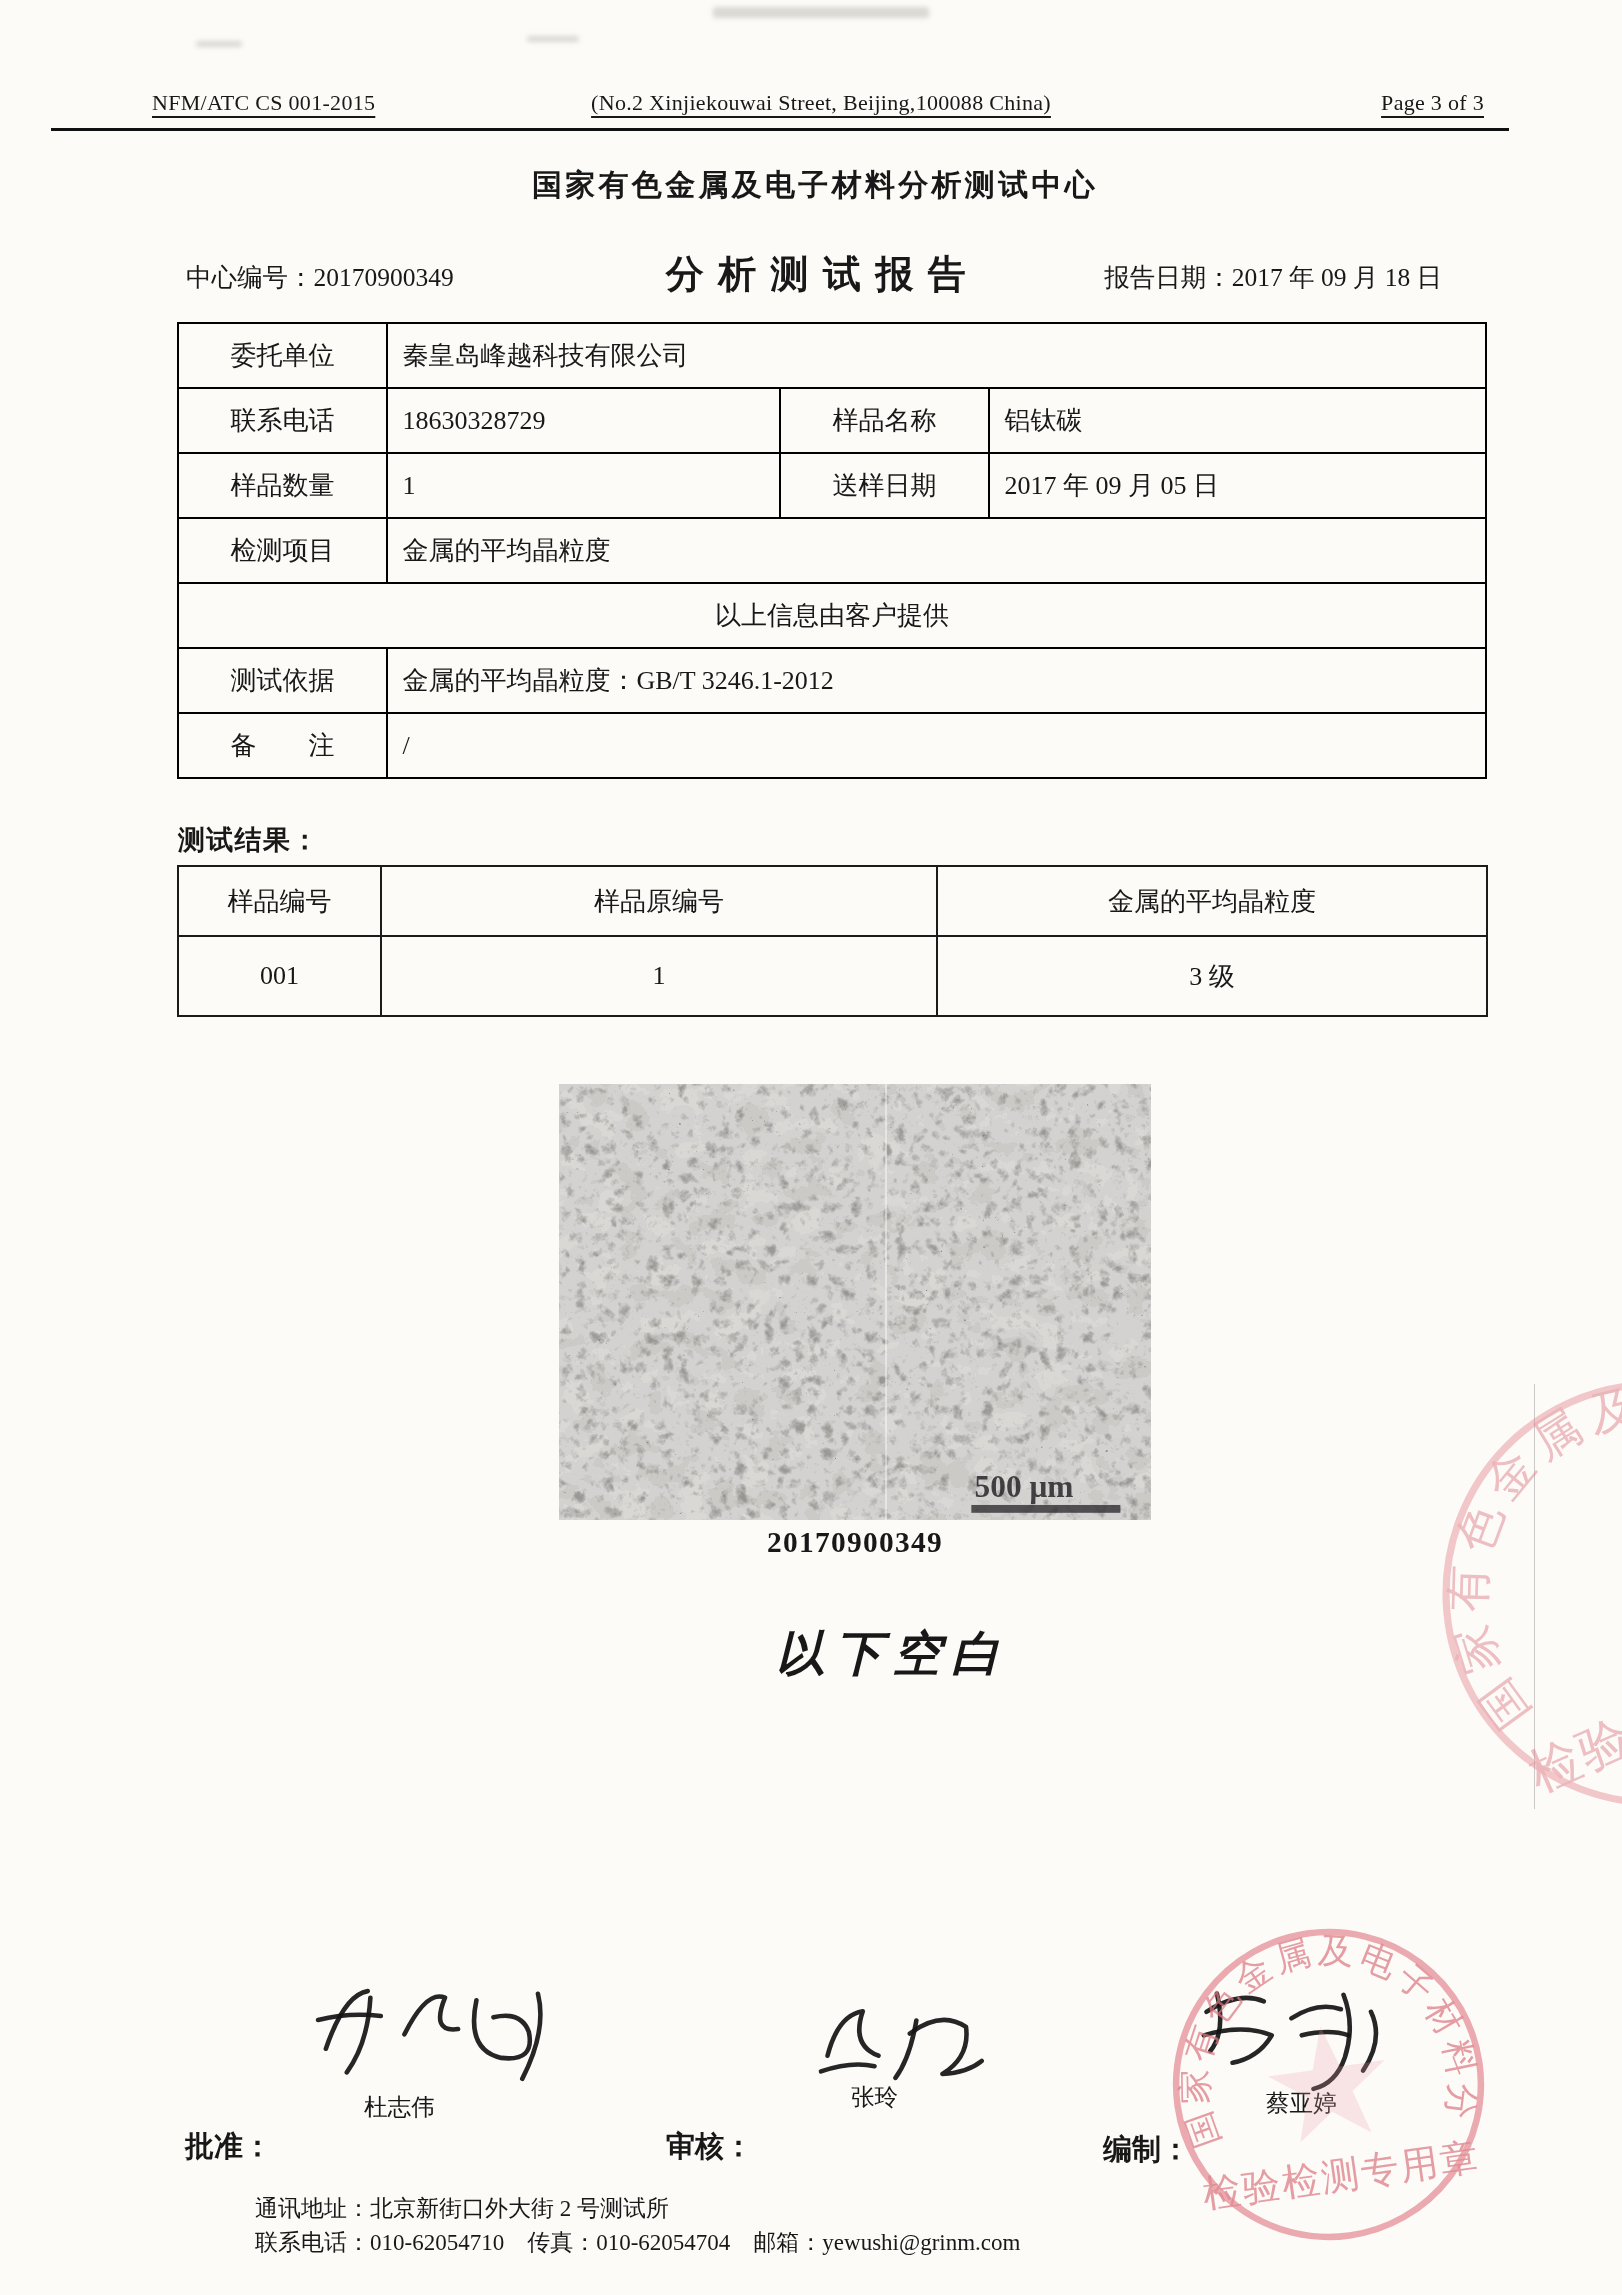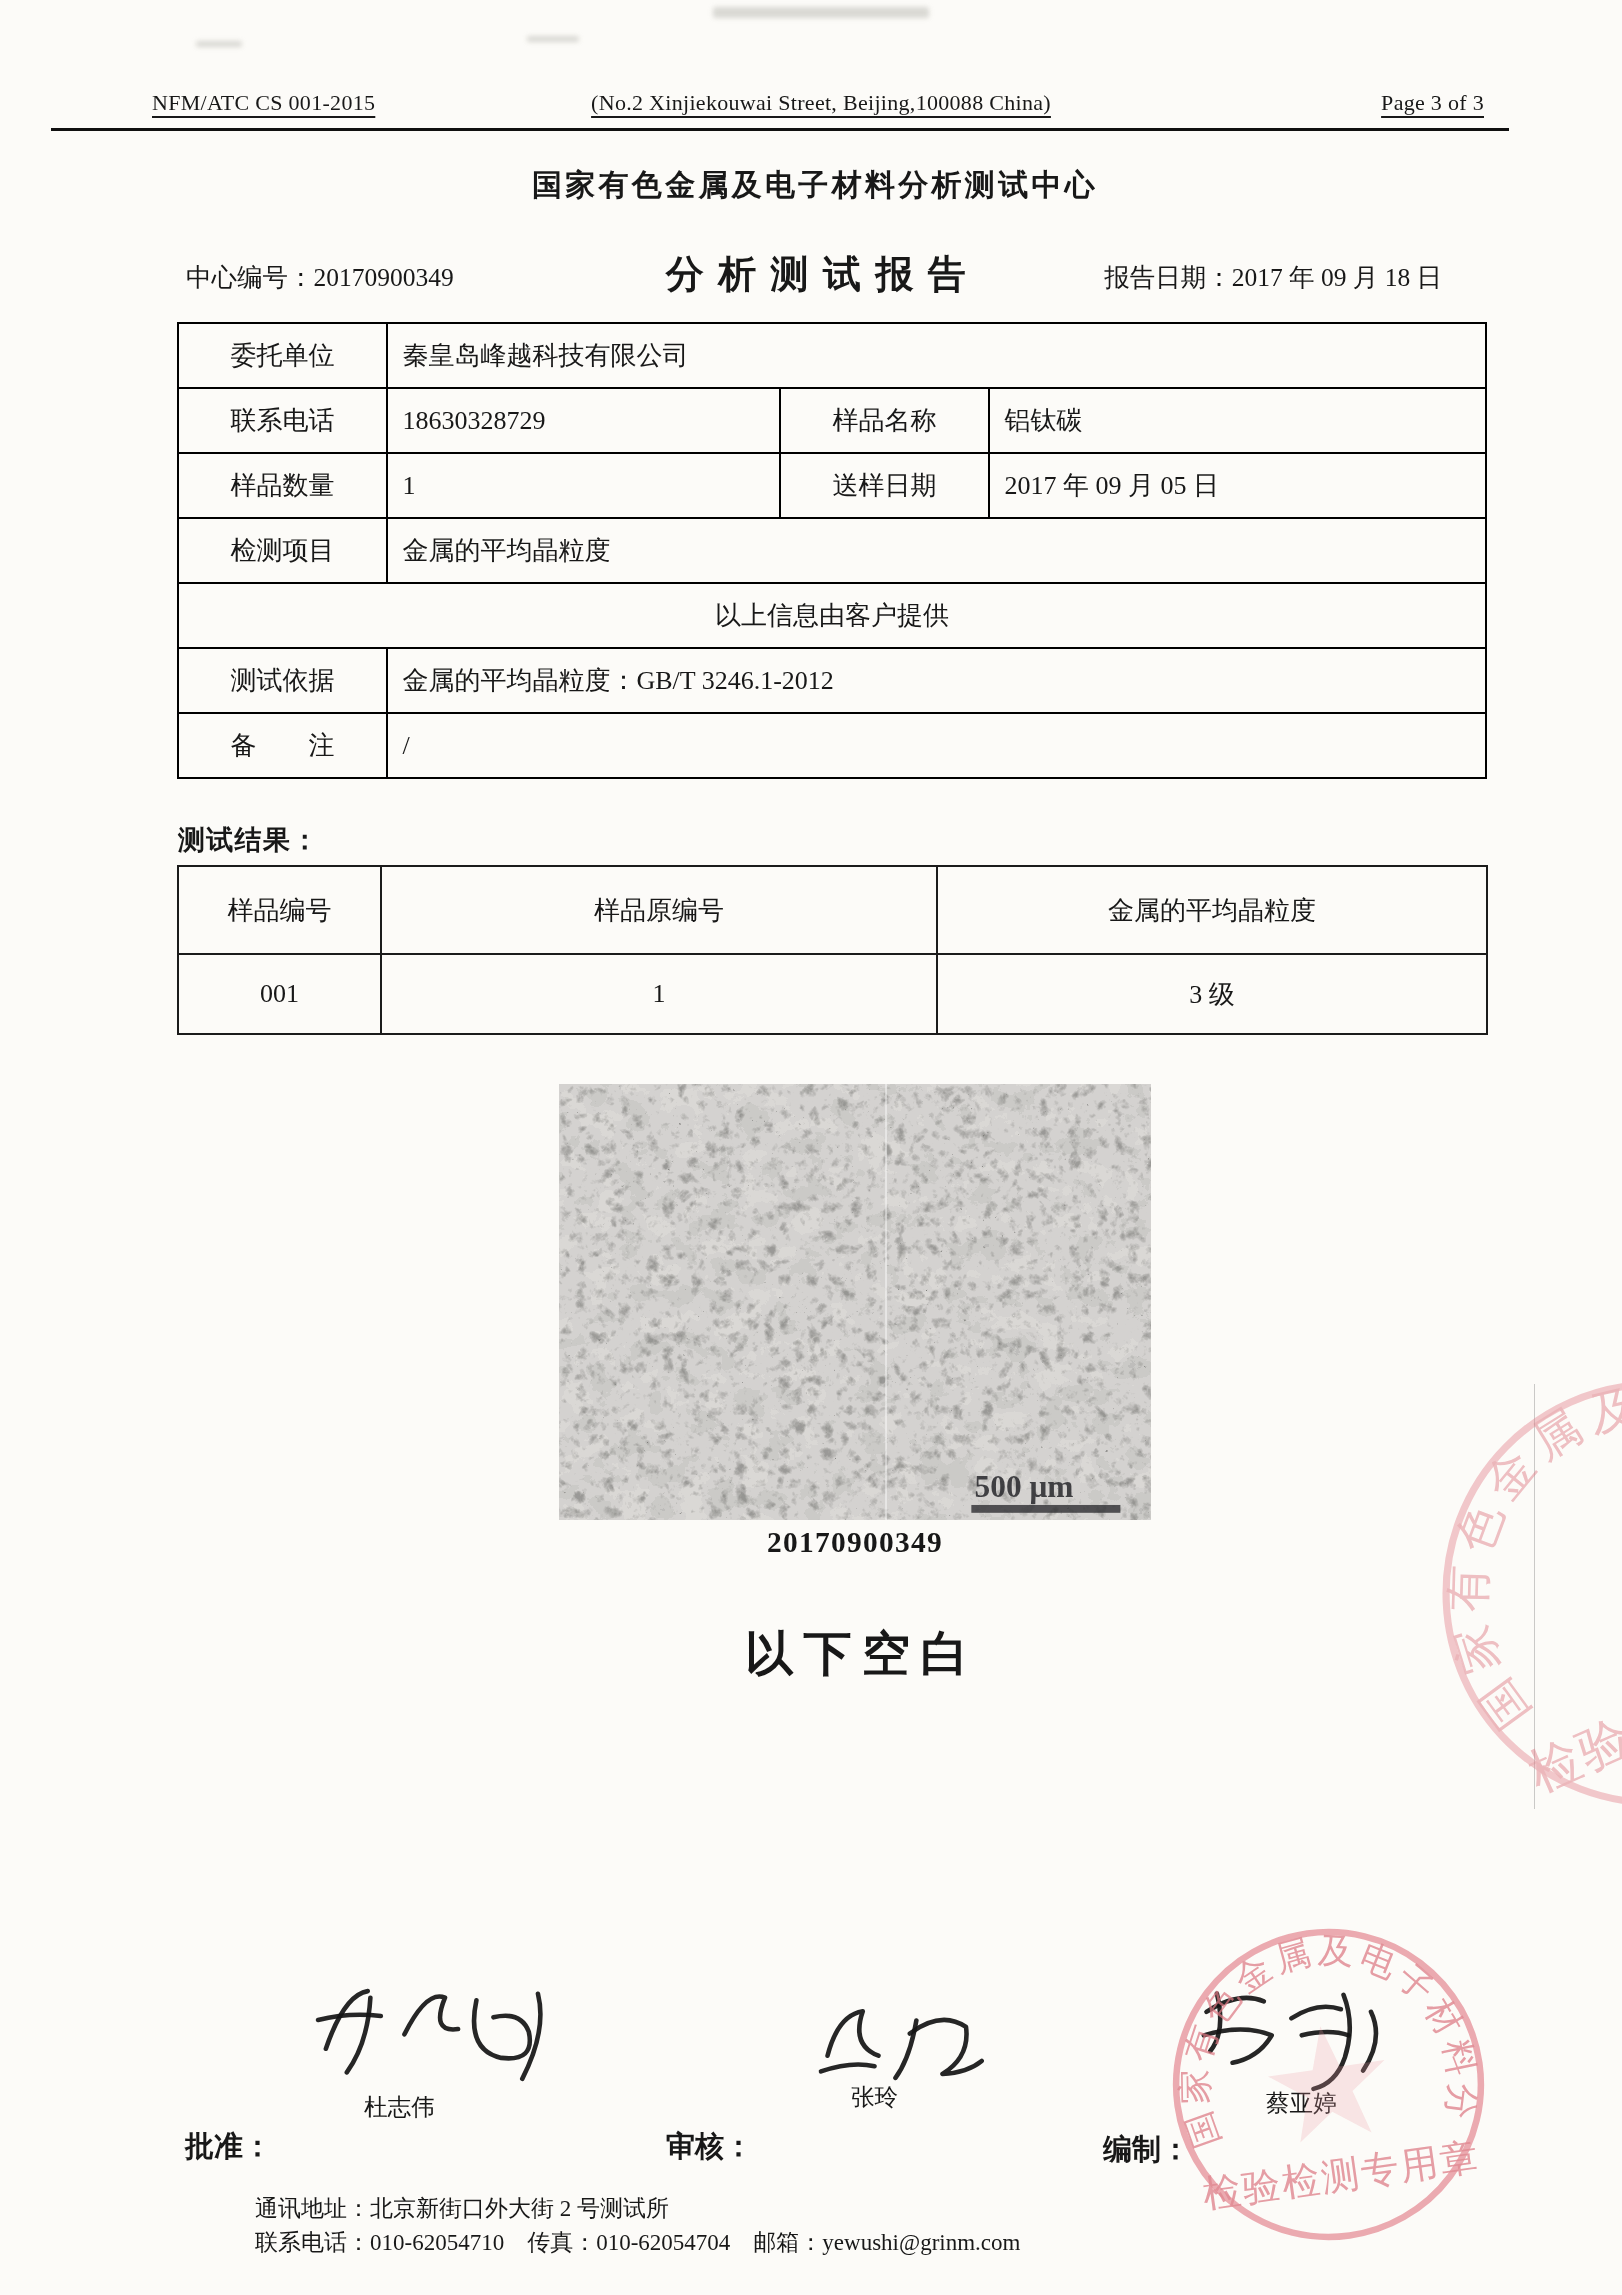--- a/index.html
+++ b/index.html
@@ -35,21 +35,21 @@
     border:2px solid #000000;
     height:65px; font-size:26px; vertical-align:middle;
     padding:0 14.4px; white-space:nowrap; overflow:hidden;
   }
   .doc-table td.lbl { text-align:center; padding:0 3.9px; }
   .doc-table td.full-center { text-align:center; }
   .res-table { width:1309px; }
   .res-table td {
     border:2px solid #1b1b1b; font-size:26px; text-align:center; vertical-align:middle;
   }
-  .res-table tr.hd td { height:88px; }
+  .res-table tr.hd td { height:70px; }
   .res-table tr.dt td { height:80px; }
   .sec-head { font-size:27px; font-weight:700; letter-spacing:1.3px; }
 
   
   .micro { background:#a09e9a; box-shadow:0 0 0 0.7px #8d8b87 inset; }
   .micro-caption { font-size:29.4px; font-weight:700; letter-spacing:1.3px; }
   .blank-note { font-size:48px; font-weight:700; letter-spacing:10.5px; white-space:nowrap; }
 
   
   .sig-label { font-size:29px; font-weight:600; white-space:nowrap; }
@@ -173,21 +173,21 @@
       <rect x="0" y="0" width="904" height="667" filter="url(#mgrain)"></rect>
       <rect x="0" y="0" width="904" height="667" filter="url(#mbound)" opacity="0.55"></rect>
       <rect x="0" y="0" width="904" height="667" filter="url(#mspeck)" opacity="0.8"></rect>
       <rect x="498" y="0" width="3" height="667" fill="rgba(255,255,255,0.45)"></rect>
       <text x="635" y="632" font-size="48" font-weight="bold" fill="#2c2c30" opacity="0.88">500 μm</text>
       <rect x="630" y="644" width="228" height="12" fill="#2e2e32" opacity="0.8"></rect>
     </svg>
   </div>
   <div class="abs micro-caption ctr" style="left:855px;top:1526px;">20170900349</div>
 
-  <div class="abs blank-note ctr" style="left:862px;top:1622px;">以下空白</div>
+  <div class="abs blank-note ctr" style="left:893px;top:1622px;font-style:italic;">以下空白</div>
 
   <div class="abs sig-label" style="left:185px;top:2127px;">批准：</div>
   <div class="abs sig-typed" style="left:364px;top:2091px;">杜志伟</div>
   <svg class="abs" style="left:301px;top:1970px;" width="288" height="128" viewBox="0 0 440 195">
     <path class="sig-stroke" d="M38 120 Q66 38 102 32"></path>
     <path class="sig-stroke" d="M26 76 Q74 64 122 70"></path>
     <path class="sig-stroke" d="M106 42 Q102 112 70 156"></path>
     <path class="sig-stroke" d="M158 98 Q192 30 220 42 Q198 96 240 90"></path>
     <path class="sig-stroke" d="M268 46 Q252 122 306 134 Q358 140 348 94 Q336 62 294 72"></path>
     <path class="sig-stroke" d="M362 36 Q376 92 338 166"></path>

